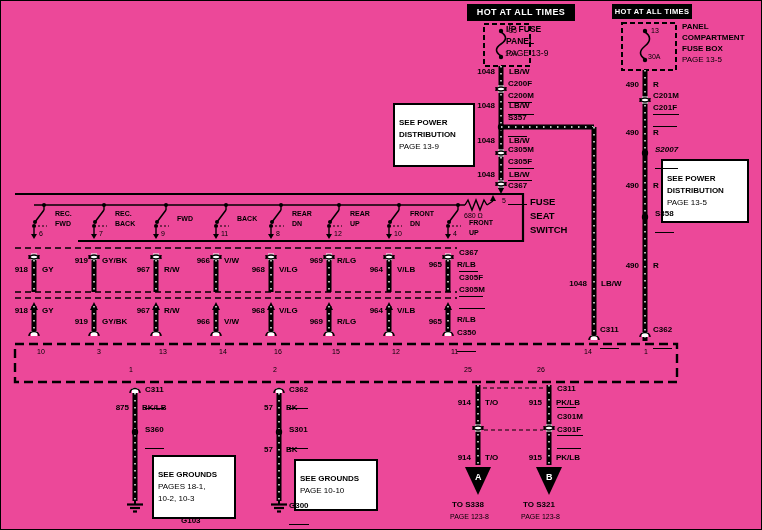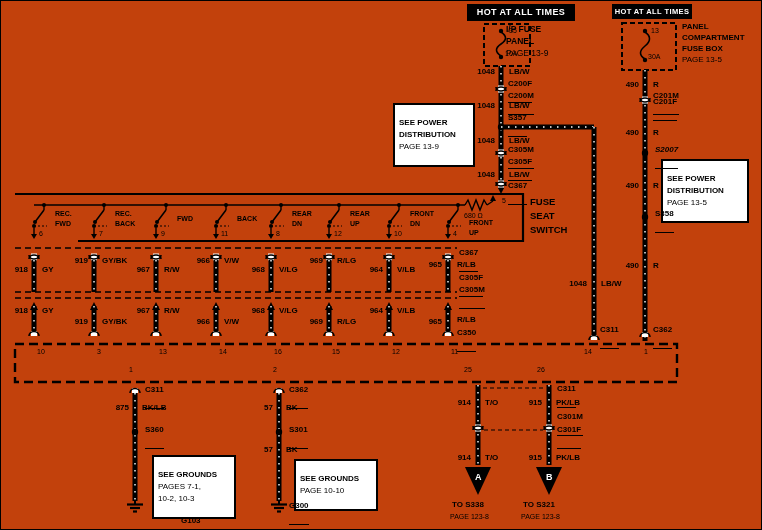--- a/index.html
+++ b/index.html
@@ -1,16 +1,16 @@
 <!DOCTYPE html>
 <html><head>
 <meta charset="utf-8">
 <style>
   html,body{margin:0;padding:0;background:#e8e8e8}
-  #stage{position:relative;width:760px;height:528px;background:#c2410c;border:1px solid #000;
+  #stage{position:relative;width:760px;height:528px;background:#ec4899;border:1px solid #000;
          font-family:"Liberation Sans",sans-serif;overflow:hidden}
   #dwg{position:absolute;left:0;top:0}
   #labels span{position:absolute;color:#000;white-space:nowrap}
   .lb{font:bold 8px/10px "Liberation Sans",sans-serif}
   .lb7{font:bold 7px/9px "Liberation Sans",sans-serif}
   .sm{font:normal 7px/9px "Liberation Sans",sans-serif}
   .un{border-bottom:1.5px solid #000;padding-bottom:13px}
   .wht{color:#fff !important;font:bold 9px/10px "Liberation Sans",sans-serif}
   .hot{position:absolute;background:#000;color:#fff;text-align:center;font-weight:bold;
        font-family:"Liberation Sans",sans-serif;letter-spacing:.4px}
@@ -268,21 +268,21 @@
     <div>DISTRIBUTION</div>
     <div class="pg">PAGE 13-9</div>
   </div>
   <div class="notebox" style="left:660px;top:158px;width:76px">
     <div>SEE POWER</div>
     <div>DISTRIBUTION</div>
     <div class="pg">PAGE 13-5</div>
   </div>
   <div class="notebox" style="left:151px;top:454px;width:72px">
     <div>SEE GROUNDS</div>
-    <div class="pg">PAGES 7-1,</div>
+    <div class="pg">PAGES 18-1,</div>
     <div class="pg">10-2, 10-3</div>
   </div>
   <div class="notebox" style="left:293px;top:458px;width:72px">
     <div>SEE GROUNDS</div>
     <div class="pg">PAGE 10-10</div>
   </div>
 
   <div class="blk9" style="left:529px;top:194px">
     <div>FUSE</div>
     <div>SEAT</div>
@@ -310,21 +310,21 @@
       <span class="sm" style="left: 647px; top: 51px;">30A</span>
       <span class="lb" style="right: 122px; top: 79px;">490</span>
       <span class="lb" style="left: 652px; top: 79px;">R</span>
       <span class="lb" style="right: 122px; top: 127px;">490</span>
       <span class="lb" style="left: 652px; top: 127px;">R</span>
       <span class="lb" style="right: 122px; top: 180px;">490</span>
       <span class="lb" style="left: 652px; top: 180px;">R</span>
       <span class="lb" style="right: 122px; top: 260px;">490</span>
       <span class="lb" style="left: 652px; top: 260px;">R</span>
       <span class="lb un" style="left: 652px; top: 90px;">C201M</span>
-      <span class="lb un" style="left: 652px; top: 96px;">C201F</span>
+      <span class="lb un" style="left: 652px; top: 102px;">C201F</span>
       <span class="lb un" style="left: 654px; top: 144px; font-style: italic;">S2007</span>
       <span class="lb un" style="left: 654px; top: 208px;">S358</span>
       <span class="lb un" style="left: 652px; top: 324px;">C362</span>
       <span class="sm" style="left: 643px; top: 346px;">1</span>
       <span class="lb" style="right: 174px; top: 278px;">1048</span>
       <span class="lb" style="left: 600px; top: 278px;">LB/W</span>
       <span class="lb un" style="left: 599px; top: 324px;">C311</span>
       <span class="sm" style="left: 583px; top: 346px;">14</span>
       <span class="sm" style="left: 501px; top: 195px;">5</span>
       <span class="sm" style="left: 463px; top: 210px;">680 Ω</span>

